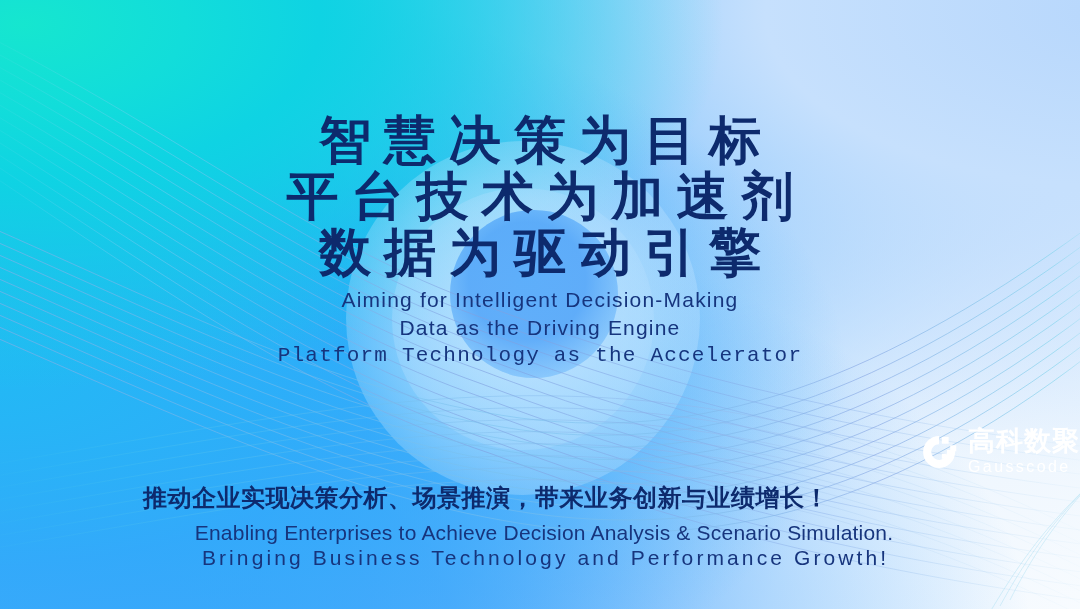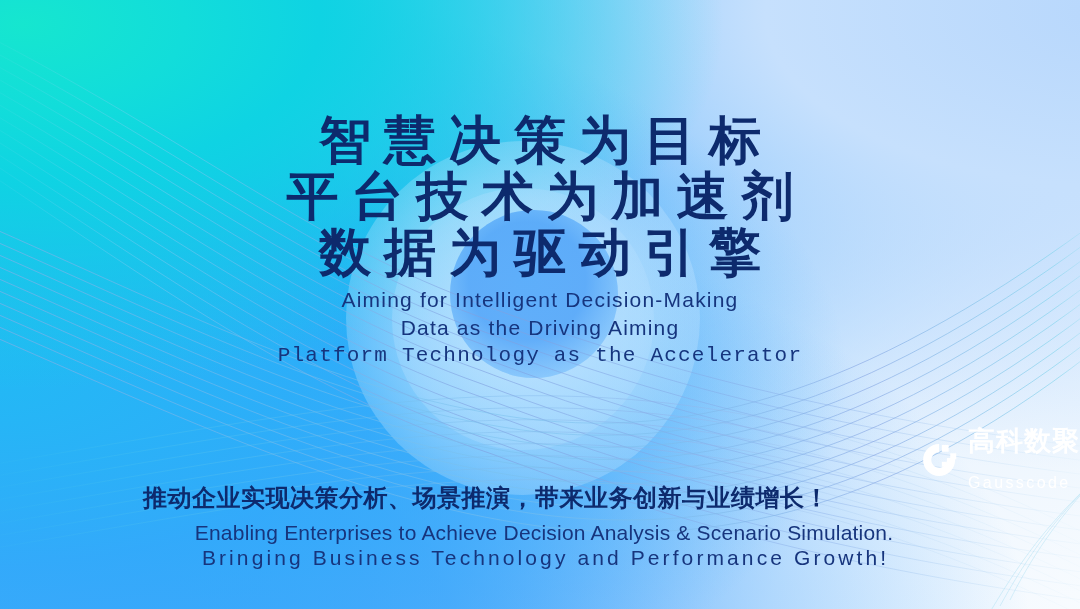--- a/index.html
+++ b/index.html
@@ -50,21 +50,21 @@
   .logo{
     position:absolute;left:0;top:428px;width:1080px;
     display:flex;align-items:center;justify-content:flex-end;gap:9px;
   }
   .logo-mark{width:39px;height:39px;flex:0 0 auto;display:block;}
   .logo-text{display:flex;flex-direction:column;align-items:flex-start;}
   .logo-cn{
     color:#ffffff;font-size:27px;font-weight:700;line-height:27px;letter-spacing:1px;white-space:nowrap;
   }
   .logo-en{
-    color:#ffffff;font-size:16px;line-height:19px;letter-spacing:2.4px;margin-top:18px;white-space:nowrap;
+    color:#ffffff;font-size:16px;line-height:19px;letter-spacing:2.4px;margin-top:2px;white-space:nowrap;
   }
   .tagline-cn{
     position:absolute;left:0;top:483px;width:972px;text-align:center;
     color:#0d2a6d;font-size:24px;font-weight:700;line-height:30px;letter-spacing:0.5px;white-space:nowrap;
   }
   .tagline-en{
     position:absolute;left:4px;width:1080px;text-align:center;
     color:#17357d;font-size:21px;line-height:27px;white-space:nowrap;
   }
   .tag-en1{top:519px;letter-spacing:0.2px;}
@@ -151,21 +151,21 @@
 
   <div class="content">
 
     <div class="headline">
       <div>智慧决策为目标</div>
       <div>平台技术为加速剂</div>
       <div>数据为驱动引擎</div>
     </div>
 
     <div class="sub sub1">Aiming for Intelligent Decision-Making</div>
-    <div class="sub sub2">Data as the Driving Aiming</div>
+    <div class="sub sub2">Data as the Driving Engine</div>
     <div class="sub sub3">Platform Technology as the Accelerator</div>
 
     <div class="logo">
       <svg class="logo-mark" viewBox="0 0 40 40">
         <path fill="#ffffff" d="M19.6 3.2 C10.5 3.2 3.2 10.5 3.2 19.6 C3.2 28.7 10.5 36.0 19.6 36.0 C28.7 36.0 36.0 28.7 36.0 19.6 L36.0 17.4 L27.6 17.4 L27.6 19.6 C27.6 24.0 24.0 27.6 19.6 27.6 C15.2 27.6 11.6 24.0 11.6 19.6 C11.6 15.2 15.2 11.6 19.6 11.6 L19.6 3.2 Z"></path>
         <rect fill="#ffffff" x="22.4" y="4.0" width="7.0" height="7.0"></rect>
         <rect fill="#ffffff" x="31.0" y="12.6" width="6.2" height="6.2"></rect>
         <rect fill="#ffffff" x="22.4" y="21.4" width="5.0" height="5.0"></rect>
       </svg>
       <div class="logo-text">

